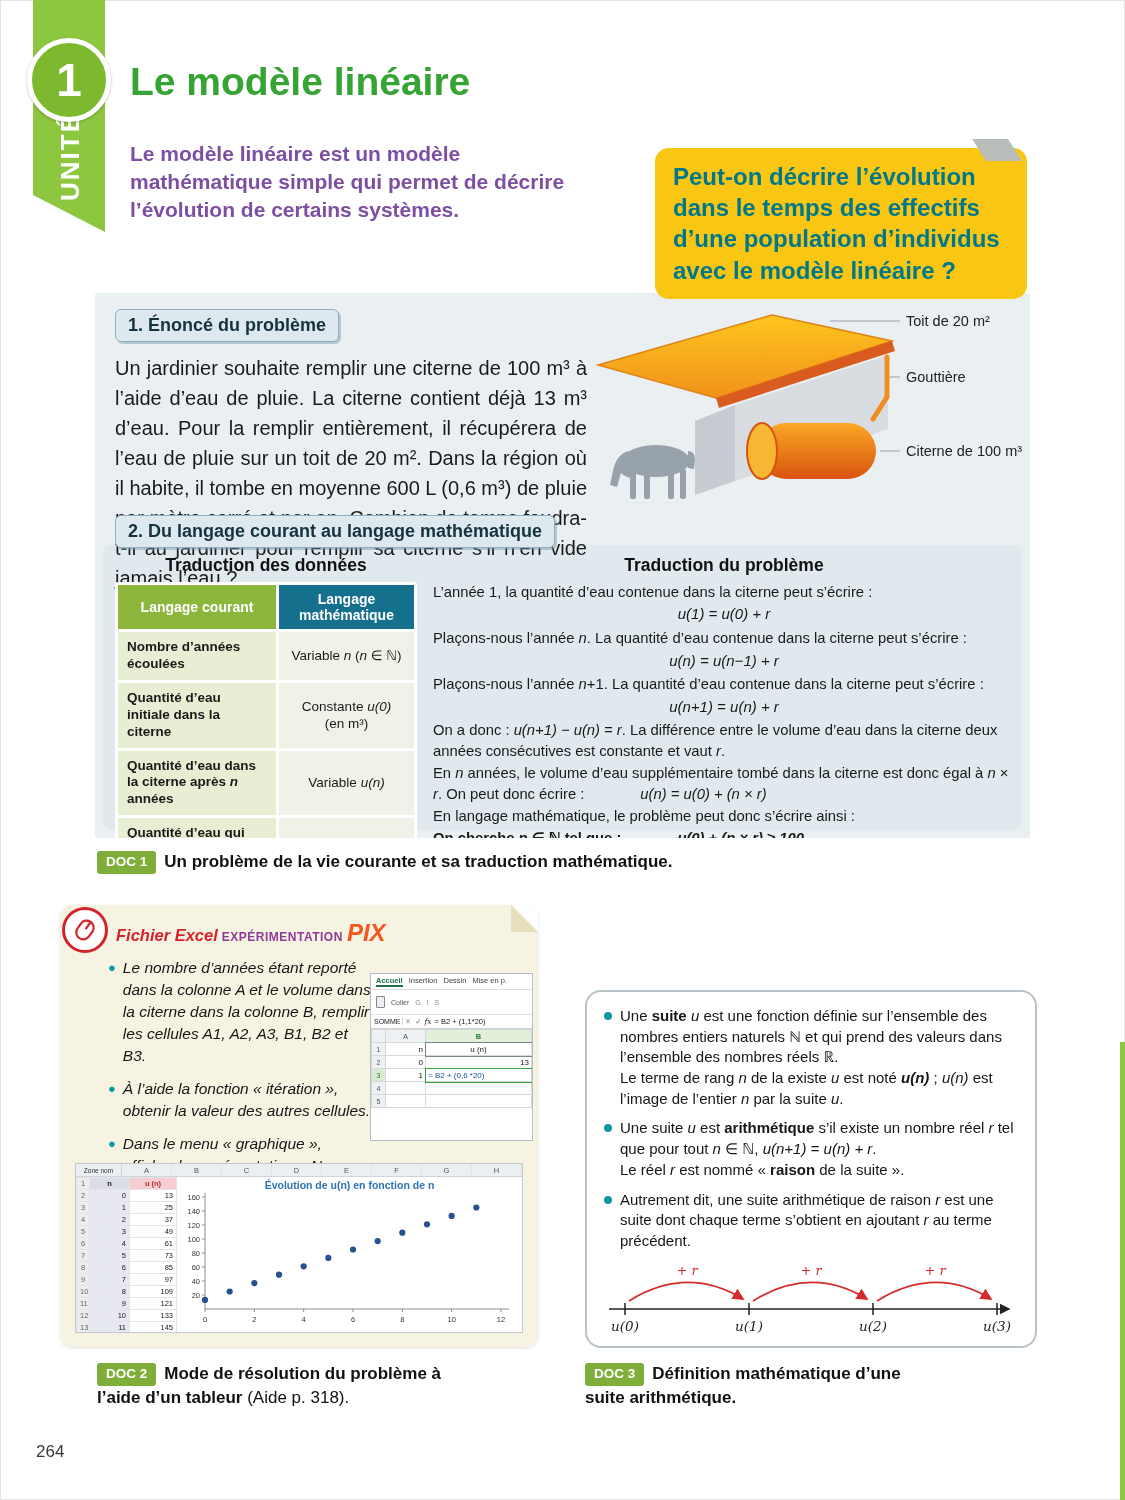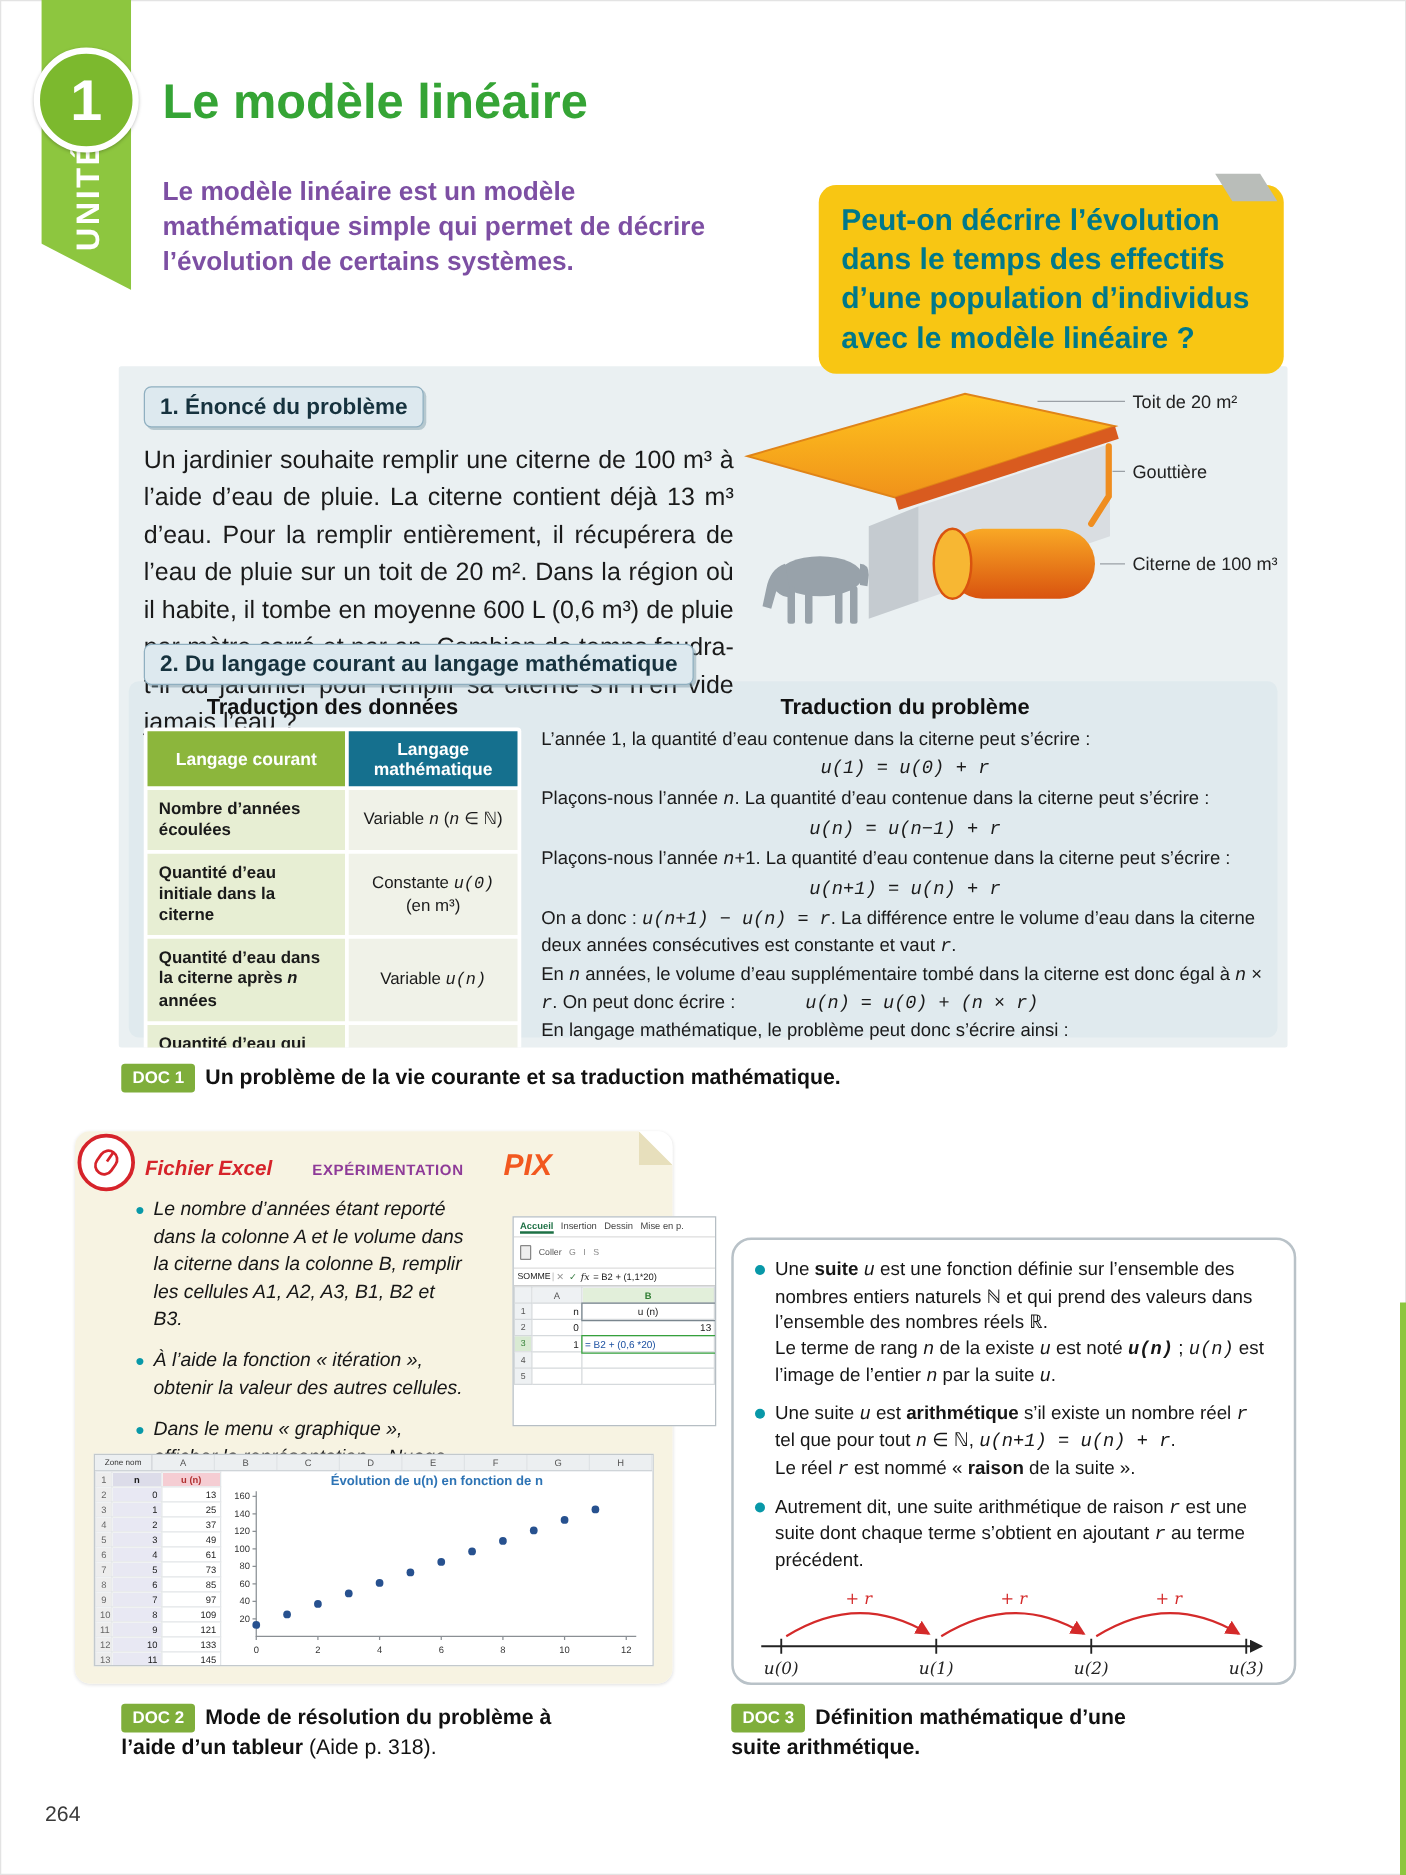--- a/index.html
+++ b/index.html
@@ -1,18 +1,18 @@
 <!DOCTYPE html>
 <html><head>
 <meta charset="utf-8">
 <style>
   *{margin:0;padding:0;box-sizing:border-box;}
   html,body{width:1125px;height:1500px;}
   body{position:relative;background:#fff;font-family:"Liberation Sans",sans-serif;color:#1a1a1a;overflow:hidden;box-shadow:inset 0 0 0 1px #e3e3e3;}
-  .m{font-style:italic;font-family:Liberation Mono, monospace;}
+  .m{font-style:italic;font-family:Liberation Sans, sans-serif;}
   .bd{font-weight:bold;}
   .gap{display:inline-block;width:56px;}
 
   
   .right-bar{position:absolute;right:0;top:1042px;width:5px;height:458px;background:#8dc63f;}
   .unit-ribbon{position:absolute;left:33px;top:0;width:72px;height:232px;background:#8dc63f;clip-path:polygon(0 0,100% 0,100% 100%,0 84%);}
   .unit-label{position:absolute;left:55px;top:208px;width:102px;height:28px;transform:rotate(-90deg);transform-origin:0 0;color:#fff;font-weight:bold;font-size:26px;letter-spacing:2px;text-align:center;}
   .unit-circle{position:absolute;left:27px;top:38px;width:84px;height:84px;border-radius:50%;background:#7cb92e;border:5px solid #fff;box-shadow:0 1px 3px rgba(0,0,0,.25);display:flex;align-items:center;justify-content:center;color:#fff;font-size:46px;font-weight:bold;}
   .main-title{position:absolute;left:130px;top:60px;font-size:39px;font-weight:bold;color:#35a435;}
   .intro{position:absolute;left:130px;top:140px;width:445px;font-size:21px;font-weight:bold;color:#7d4fa3;line-height:1.33;}
@@ -48,30 +48,30 @@
   .cap-text .bd{font-weight:bold;}
   .cap1{left:97px;top:850px;width:900px;}
   .cap2{left:97px;top:1362px;width:372px;}
   .cap3{left:585px;top:1362px;width:330px;}
   .cap2 .cap-text span:last-child{font-weight:normal;}
 
   
   .exp{position:absolute;left:60px;top:905px;width:478px;height:442px;border-radius:12px;background:linear-gradient(225deg,#ffffff 0 19px,#f7f3e2 19px);box-shadow:0 1px 3px rgba(0,0,0,.12);}
   .exp-fold{position:absolute;top:0;right:0;width:27px;height:27px;background:#e7dfbc;clip-path:polygon(0 0,0 100%,100% 100%);}
   .exp-icon{position:absolute;left:2px;top:2px;width:46px;height:46px;border-radius:50%;background:#fff;border:3px solid #d6232a;display:flex;align-items:center;justify-content:center;}
-  .exp-head{position:absolute;left:56px;top:14px;display:flex;gap:32px;align-items:baseline;white-space:nowrap;justify-content:center;}
+  .exp-head{position:absolute;left:56px;top:14px;display:flex;gap:4px;align-items:baseline;white-space:nowrap;justify-content:center;}
   .lbl-excel{color:#d6232a;font-style:italic;font-weight:bold;font-size:16.5px;}
   .lbl-exp{color:#8e3a98;font-weight:bold;font-size:12px;letter-spacing:.5px;}
   .lbl-pix{color:#f2581f;font-weight:bold;font-style:italic;font-size:24px;}
   .exp-bullets{position:absolute;left:48px;top:52px;width:266px;}
   .exp-bullet{display:flex;font-style:italic;font-size:15.5px;line-height:1.42;margin-bottom:11px;color:#161616;}
   .bdot{color:#0898a8;font-size:13px;margin:2px 7px 0 0;font-style:normal;}
 
   
-  .excel1{position:absolute;left:310px;top:68px;width:163px;height:168px;background:#fff;border:1px solid #b6bec4;font-size:8px;overflow:hidden;margin-left:40px;}
+  .excel1{position:absolute;left:310px;top:68px;width:163px;height:168px;background:#fff;border:1px solid #b6bec4;font-size:8px;overflow:hidden;}
   .x-tabs{display:flex;gap:6px;padding:2px 5px;border-bottom:1px solid #ddd;font-size:7.5px;color:#444;}
   .x-tabs span:first-child{color:#1e7145;font-weight:bold;border-bottom:2px solid #1e7145;}
   .x-ribbon{display:flex;align-items:center;gap:6px;height:25px;border-bottom:1px solid #ddd;padding:0 5px;color:#555;}
   .clip-box{width:9px;height:12px;border:1px solid #888;border-radius:1px;background:#eee;}
   .x-coller{font-size:7px;}
   .x-fonts{font-size:7px;color:#888;letter-spacing:2px;}
   .x-namebar{display:flex;align-items:center;height:14px;border-bottom:1px solid #cfcfcf;font-size:7.5px;}
   .x-name{width:32px;border-right:1px solid #cfcfcf;padding-left:3px;font-size:7px;}
   .x-ic{margin:0 2px;color:#999;}
   .x-ok{color:#3a7d44;}

